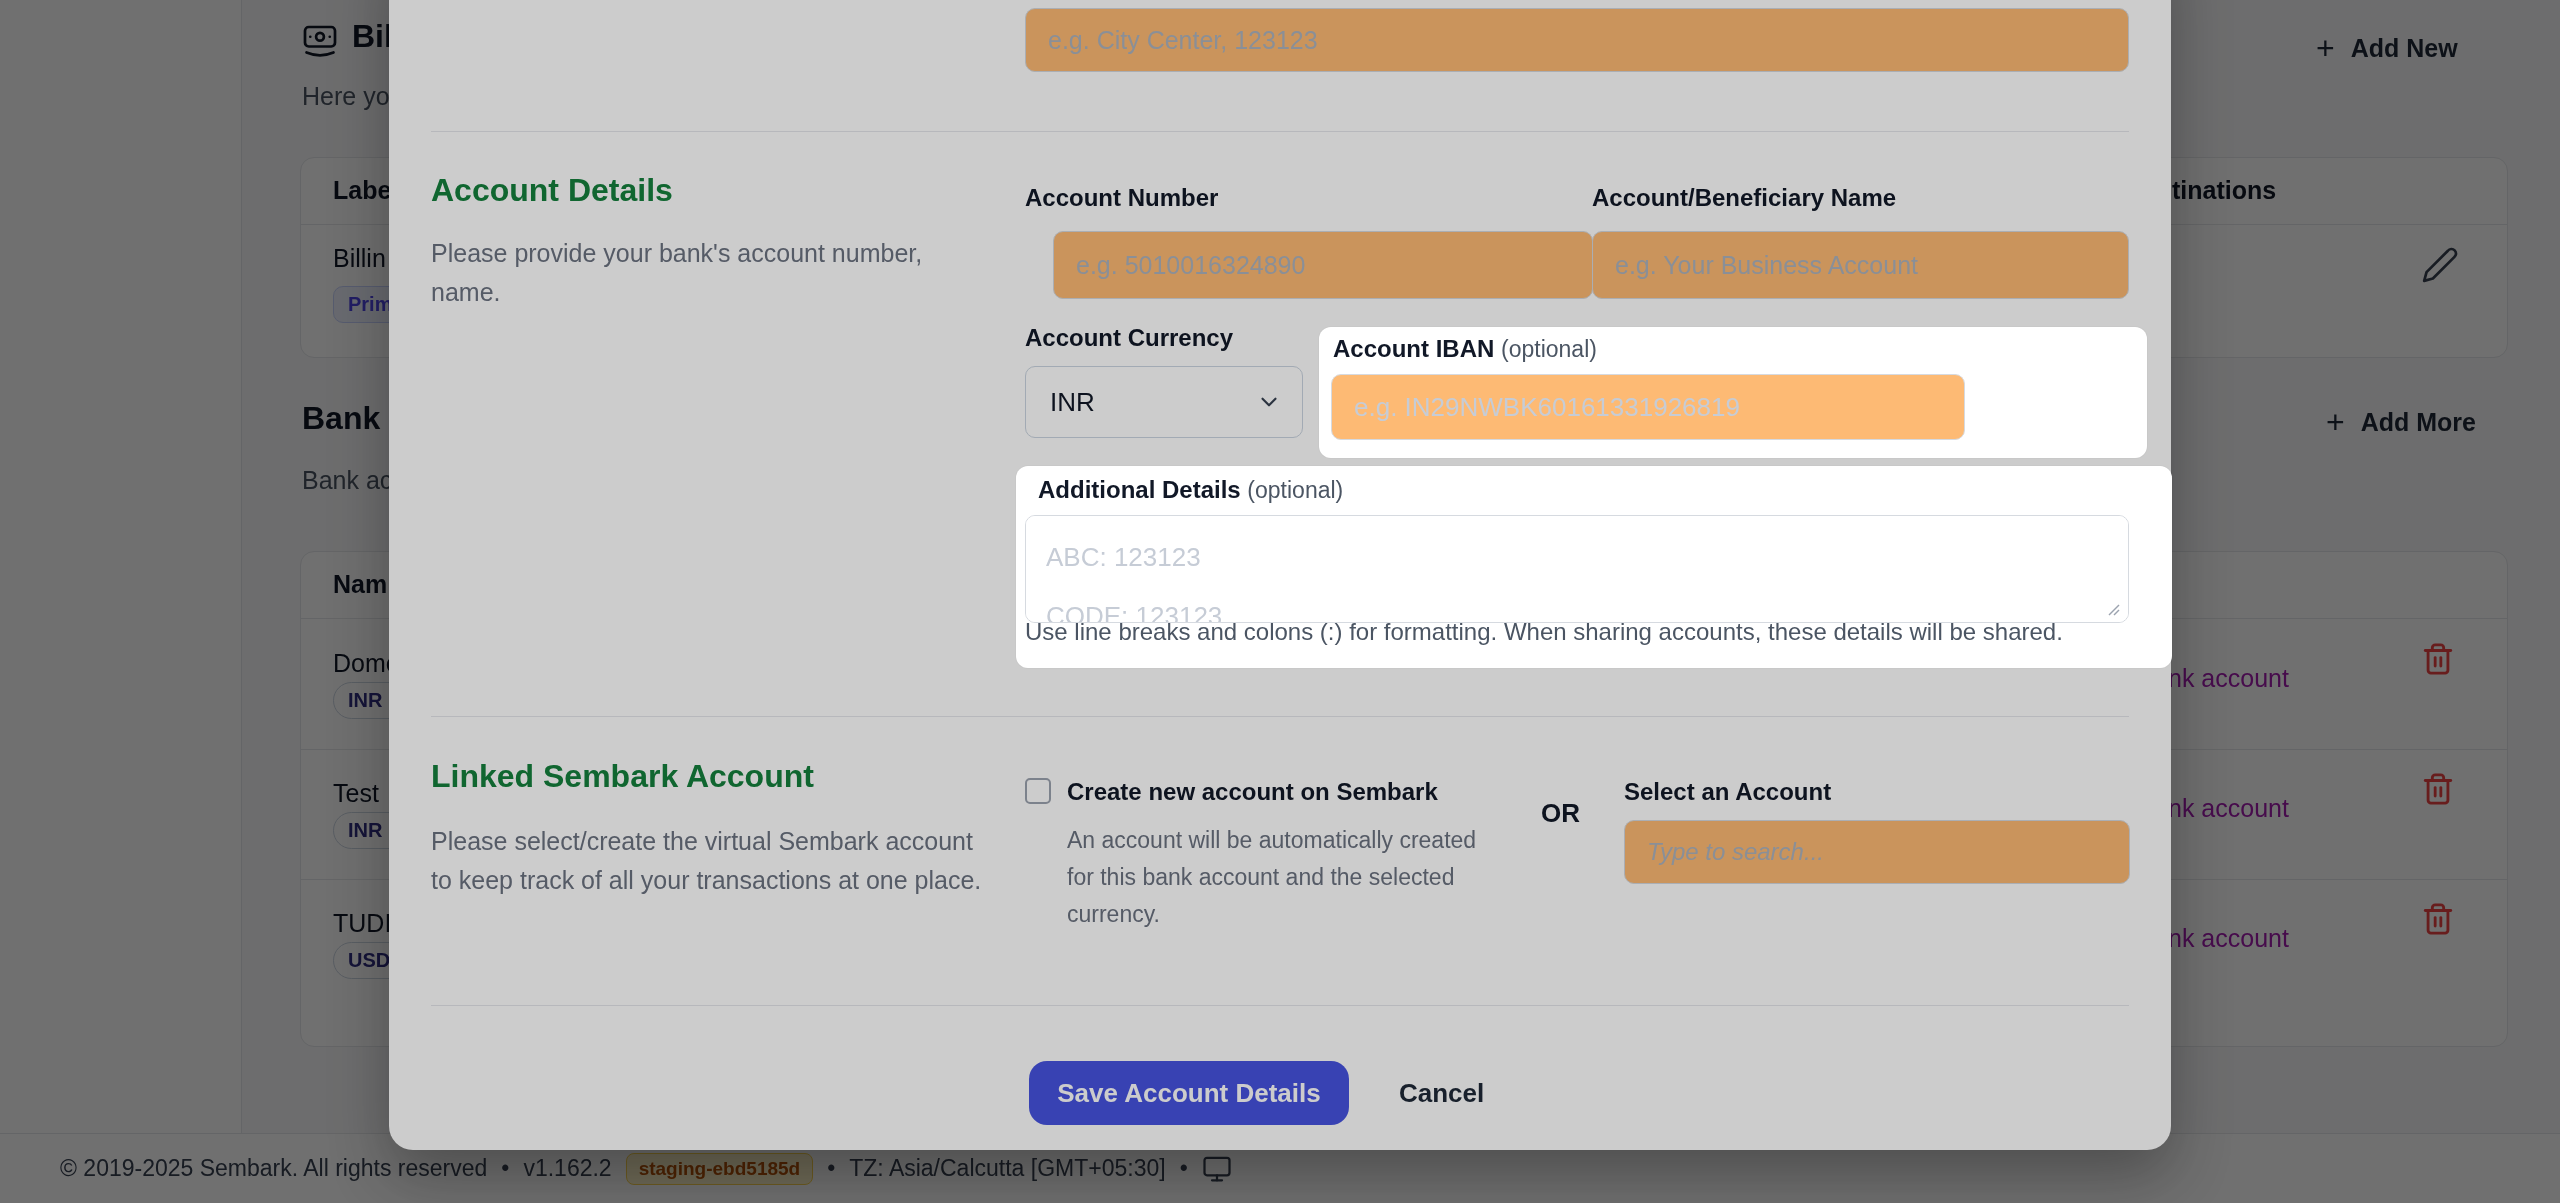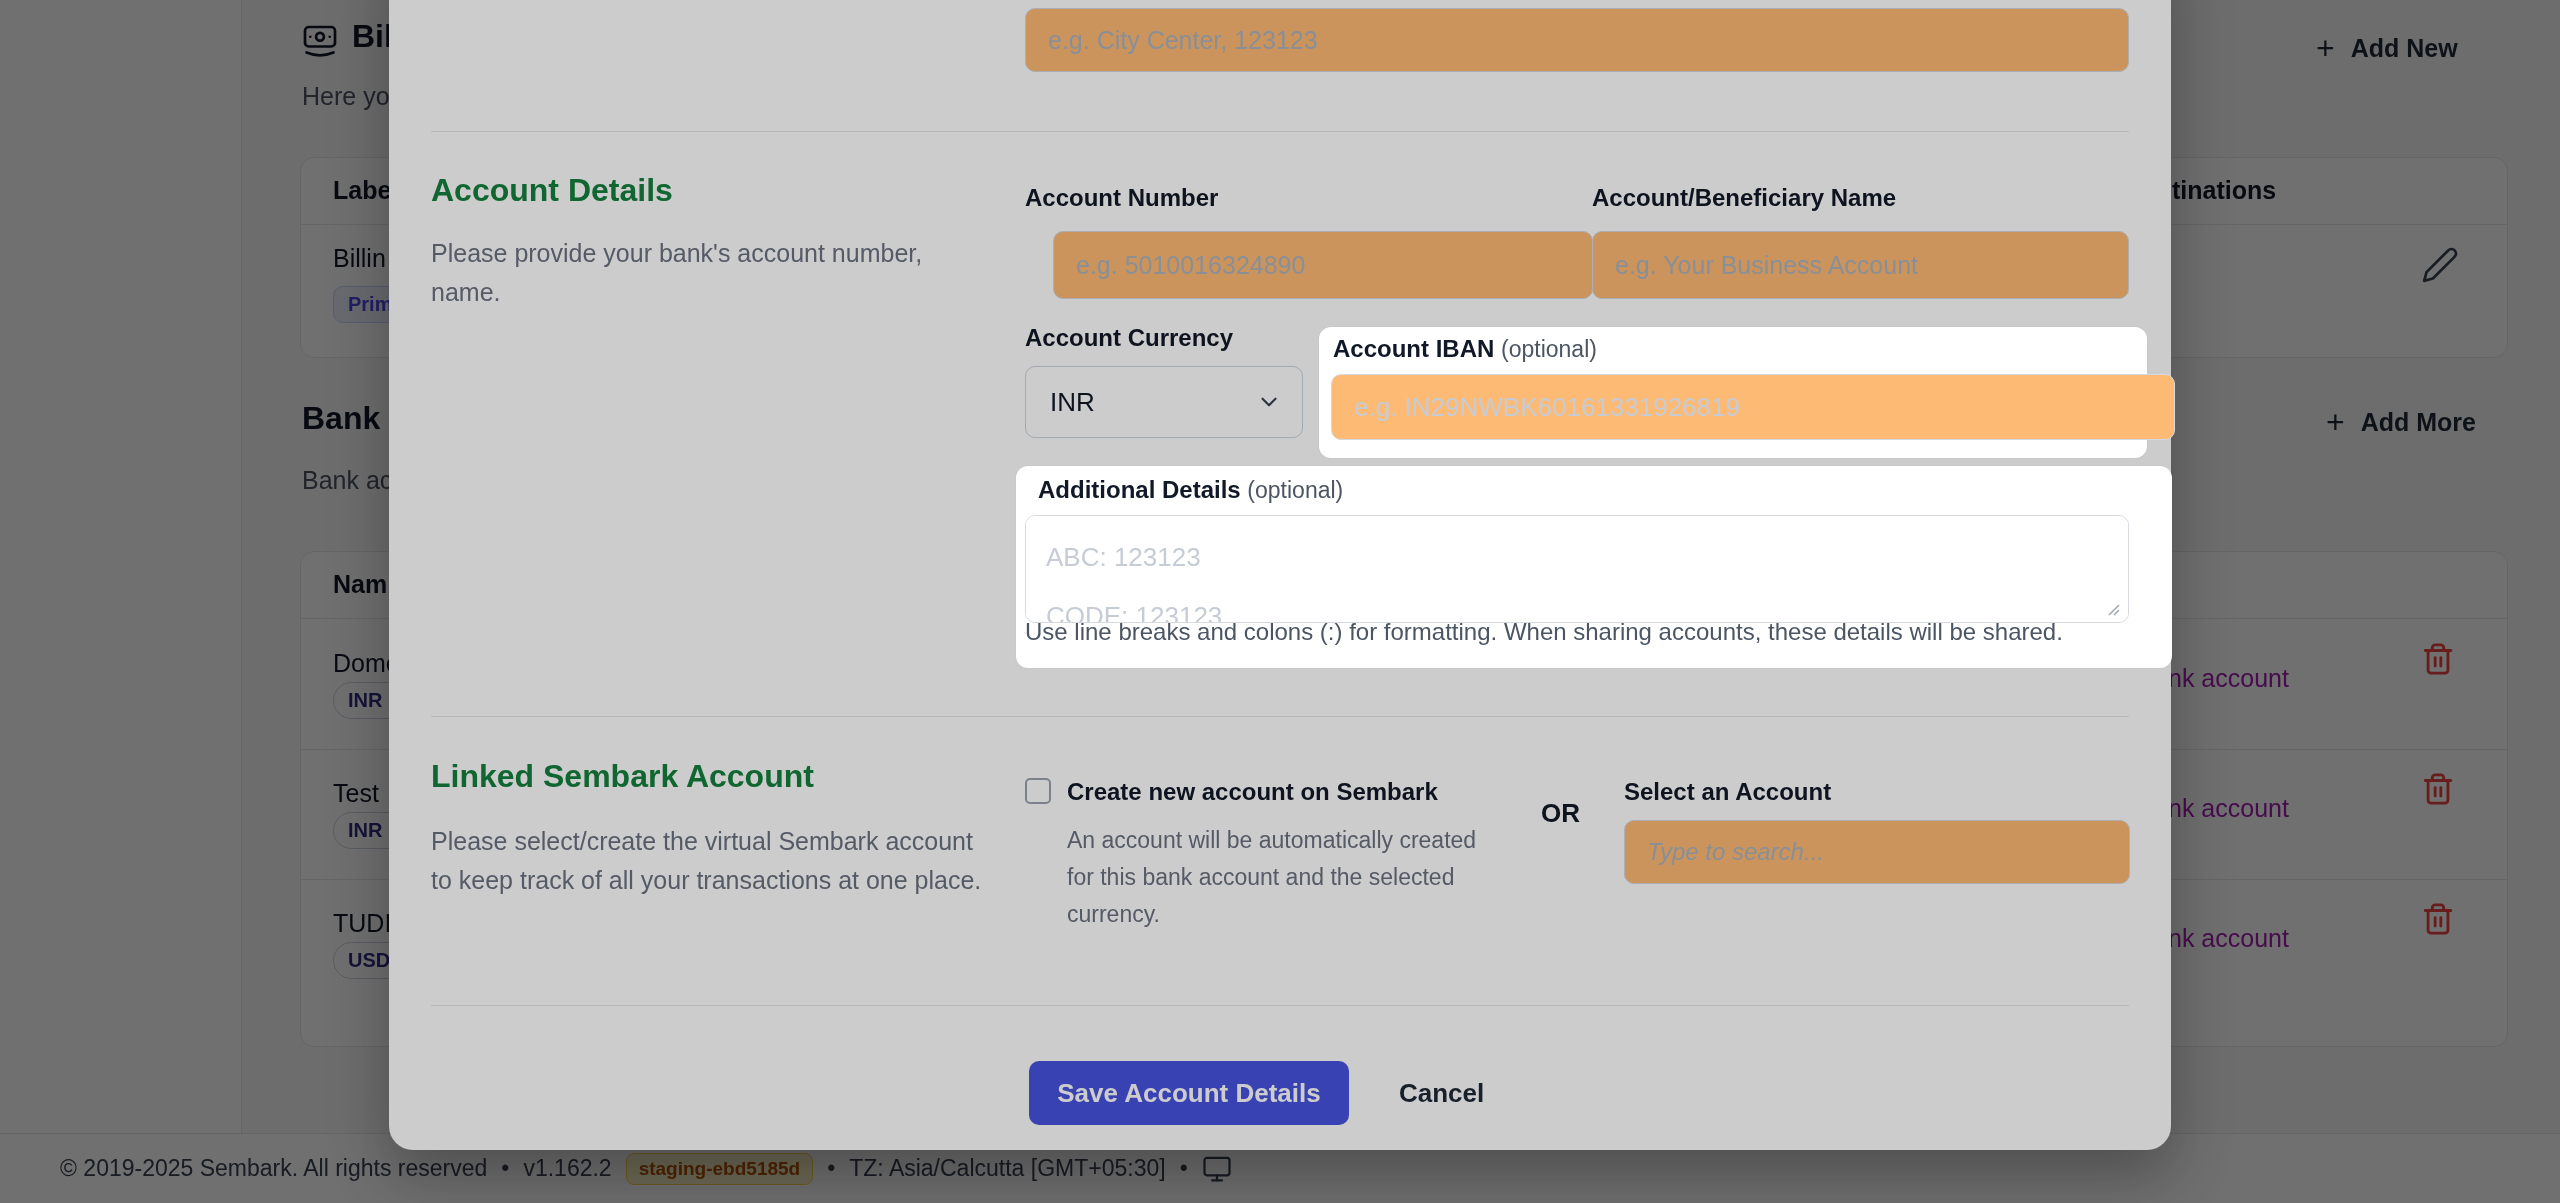--- a/index.html
+++ b/index.html
@@ -63,21 +63,21 @@
   .sp-label { position:absolute; font-size:24px; font-weight:700; color:#111827; white-space:nowrap; }
   .sp-label .opt { font-weight:400; color:#4b5563; font-size:23px; }
   textarea.t-area { position:absolute; border:1.5px solid #d6dae0; border-radius:10px;
                     font-size:26px; line-height:59px; padding:12px 20px; resize:none;
                     font-family:"Liberation Sans", sans-serif; color:#111827; outline:none; }
   textarea.t-area::placeholder { color:#c6ccd6; }
   .help-text { position:absolute; font-size:24px; color:#4b5563; white-space:nowrap; }
   .checkbox { position:absolute; width:26px; height:26px; border:2px solid #9ca3af;
               border-radius:5px; background:#ffffff; cursor:pointer; }
   .or-text { position:absolute; font-size:26px; font-weight:700; color:#111827; }
-  .btn-primary { position:absolute; background:#4653e0; border:none; border-radius:10px;
+  .btn-primary { position:absolute; background:#4653e0; border:none; border-radius:18px;
                  color:#ffffff; font-size:26px; font-weight:700; cursor:pointer;
                  font-family:"Liberation Sans", sans-serif; }
   .btn-ghost { position:absolute; background:none; border:none; color:#1f2937;
                font-size:26px; font-weight:700; cursor:pointer;
                font-family:"Liberation Sans", sans-serif; }
   .grip { position:absolute; right:6px; bottom:6px; }
   svg { display:block; }
 </style>
 </head>
 <body>
@@ -219,21 +219,21 @@
         <path d="M6 9l6 6 6-6"></path>
       </svg>
     </span>
   </div>
 
   <div class="spotlight" style="left:930px; top:389px; width:828px; height:131px;">
     <div class="sp-label" style="left:14px; top:8px;">
       <span>Account IBAN</span>
       <span class="opt">(optional)</span>
     </div>
-    <input class="t-input spot-input" style="left: 12px; top: 47px; width: 844px; height: 66px; font-size: 26px;" placeholder="e.g. IN29NWBK60161331926819">
+    <input class="t-input spot-input" style="left: 12px; top: 47px; width: 634px; height: 66px; font-size: 26px;" placeholder="e.g. IN29NWBK60161331926819">
   </div>
 
   <div class="spotlight" style="left:627px; top:528px; width:1156px; height:202px;">
     <div class="sp-label" style="left:22px; top:10px;">
       <span>Additional Details</span>
       <span class="opt">(optional)</span>
     </div>
     <textarea class="t-area" style="left: 9px; top: 49px; width: 1104px; height: 108px;" placeholder="ABC: 123123
 CODE: 123123"></textarea>
     <span class="grip" style="right:52px; bottom:52px;">

